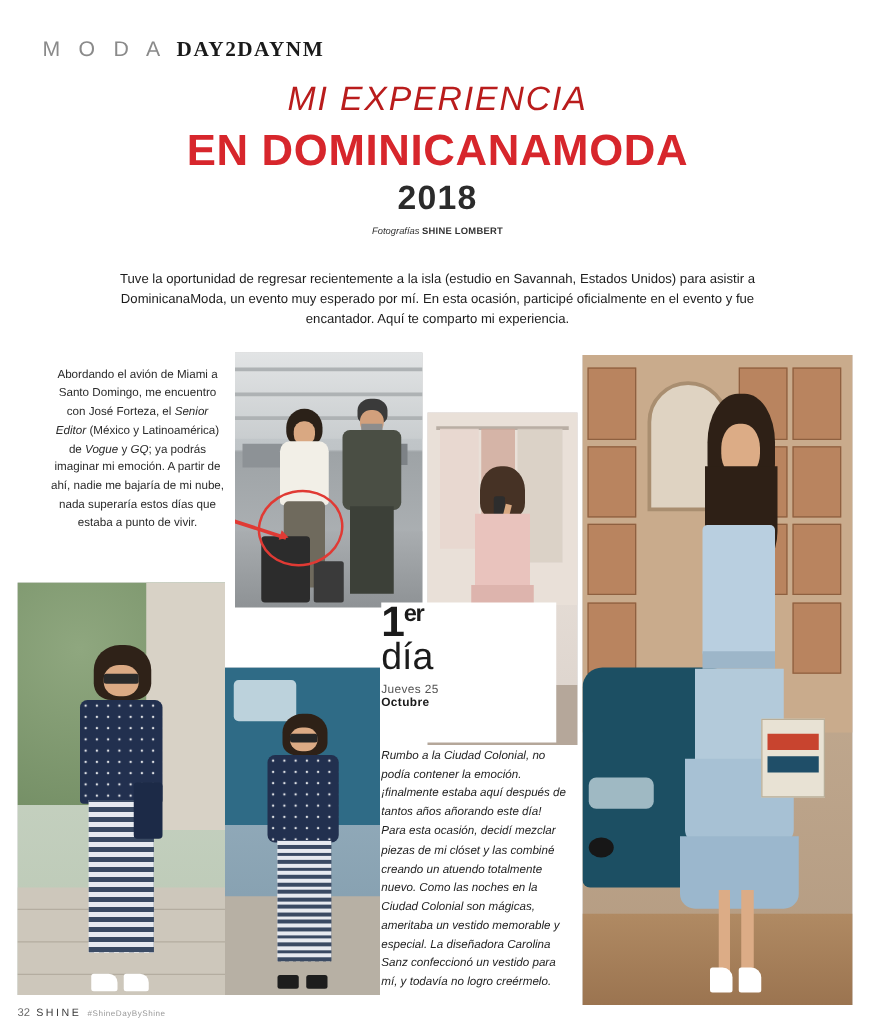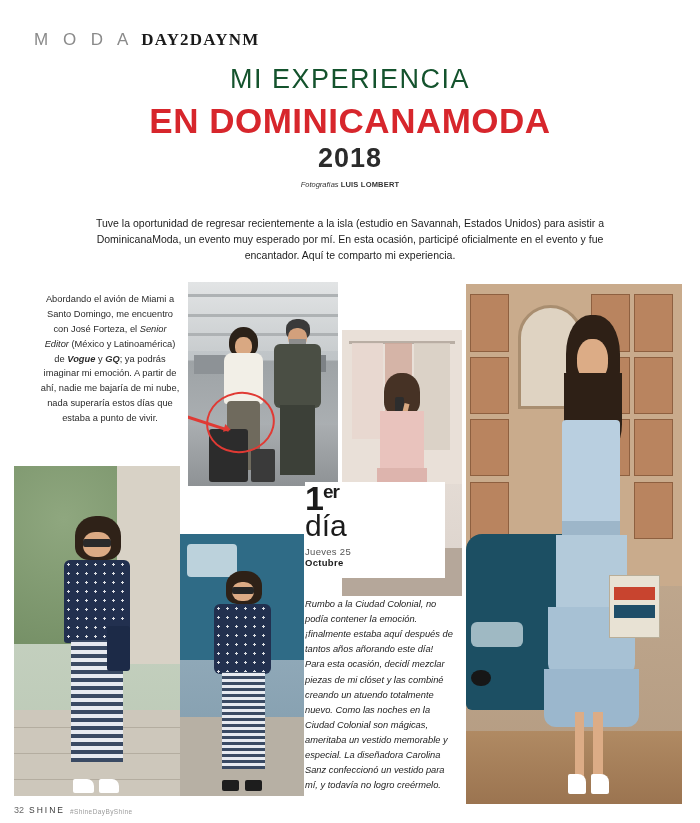--- a/index.html
+++ b/index.html
@@ -39,23 +39,24 @@
   
   .titleblock {
     position: absolute;
     top: 64px; left: 0; right: 0;
     text-align: center;
   }
   .title-1 {
     font-family: "Liberation Sans", sans-serif;
     font-size: 27px;
     letter-spacing: 1.5px;
-    color: #14532d;
+    color: #b91c1c;
     font-weight: 400;
     margin: 0;
+    font-style: italic;
   }
   .title-2 {
     font-family: "Liberation Sans", sans-serif;
     font-size: 35px;
     letter-spacing: 0.5px;
     color: #d7262c;
     font-weight: 700;
     margin: 6px 0 0 0;
   }
   .title-3 {
@@ -100,27 +101,27 @@
   .caption-left {
     position: absolute;
     top: 292px; left: 40px;
     width: 140px;
     text-align: center;
     font-size: 9.3px;
     line-height: 1.6;
     color: #2a2a2a;
   }
   .caption-left i { font-style: italic; }
-  .caption-left b { font-weight: 700; font-style: italic; }
+  .caption-left b { font-weight: 400; font-style: italic; }
 
   .daybadge {
     position: absolute;
     top: 482px; left: 305px;
     width: 140px;
-    height: 96px;
+    height: 112px;
     background: #ffffff;
   }
   .daybadge .d1 {
     font-size: 34px;
     font-weight: 700;
     color: #1b1b1b;
     line-height: 0.95;
     letter-spacing: -1px;
   }
   .daybadge .d1 sup { font-size: 19px; font-weight: 700; }
@@ -289,21 +290,21 @@
   <span class="day2day">DAY2DAYNM</span>
 </div>
 
 <div class="titleblock">
   <h1 class="title-1">MI EXPERIENCIA</h1>
   <h1 class="title-2">EN DOMINICANAMODA</h1>
   <h1 class="title-3">2018</h1>
   <div class="credits">
     <div>
       <i>Fotografías</i>
-      <b>LUIS LOMBERT</b>
+      <b>SHINE LOMBERT</b>
     </div>
   </div>
 </div>
 
 <p class="deck">Tuve la oportunidad de regresar recientemente a la isla (estudio en Savannah, Estados Unidos) para asistir a DominicanaModa, un evento muy esperado por mí. En esta ocasión, participé oficialmente en el evento y fue encantador. Aquí te comparto mi experiencia.</p>
 
 <div class="caption-left">
   <span>Abordando el avión de Miami a Santo Domingo, me encuentro con José Forteza, el </span><i>Senior Editor</i><span> (México y Latinoamérica) de </span><b>Vogue</b><span> y </span><b>GQ</b><span>; ya podrás imaginar mi emoción. A partir de ahí, nadie me bajaría de mi nube, nada superaría estos días que estaba a punto de vivir.</span>
 </div>
 

